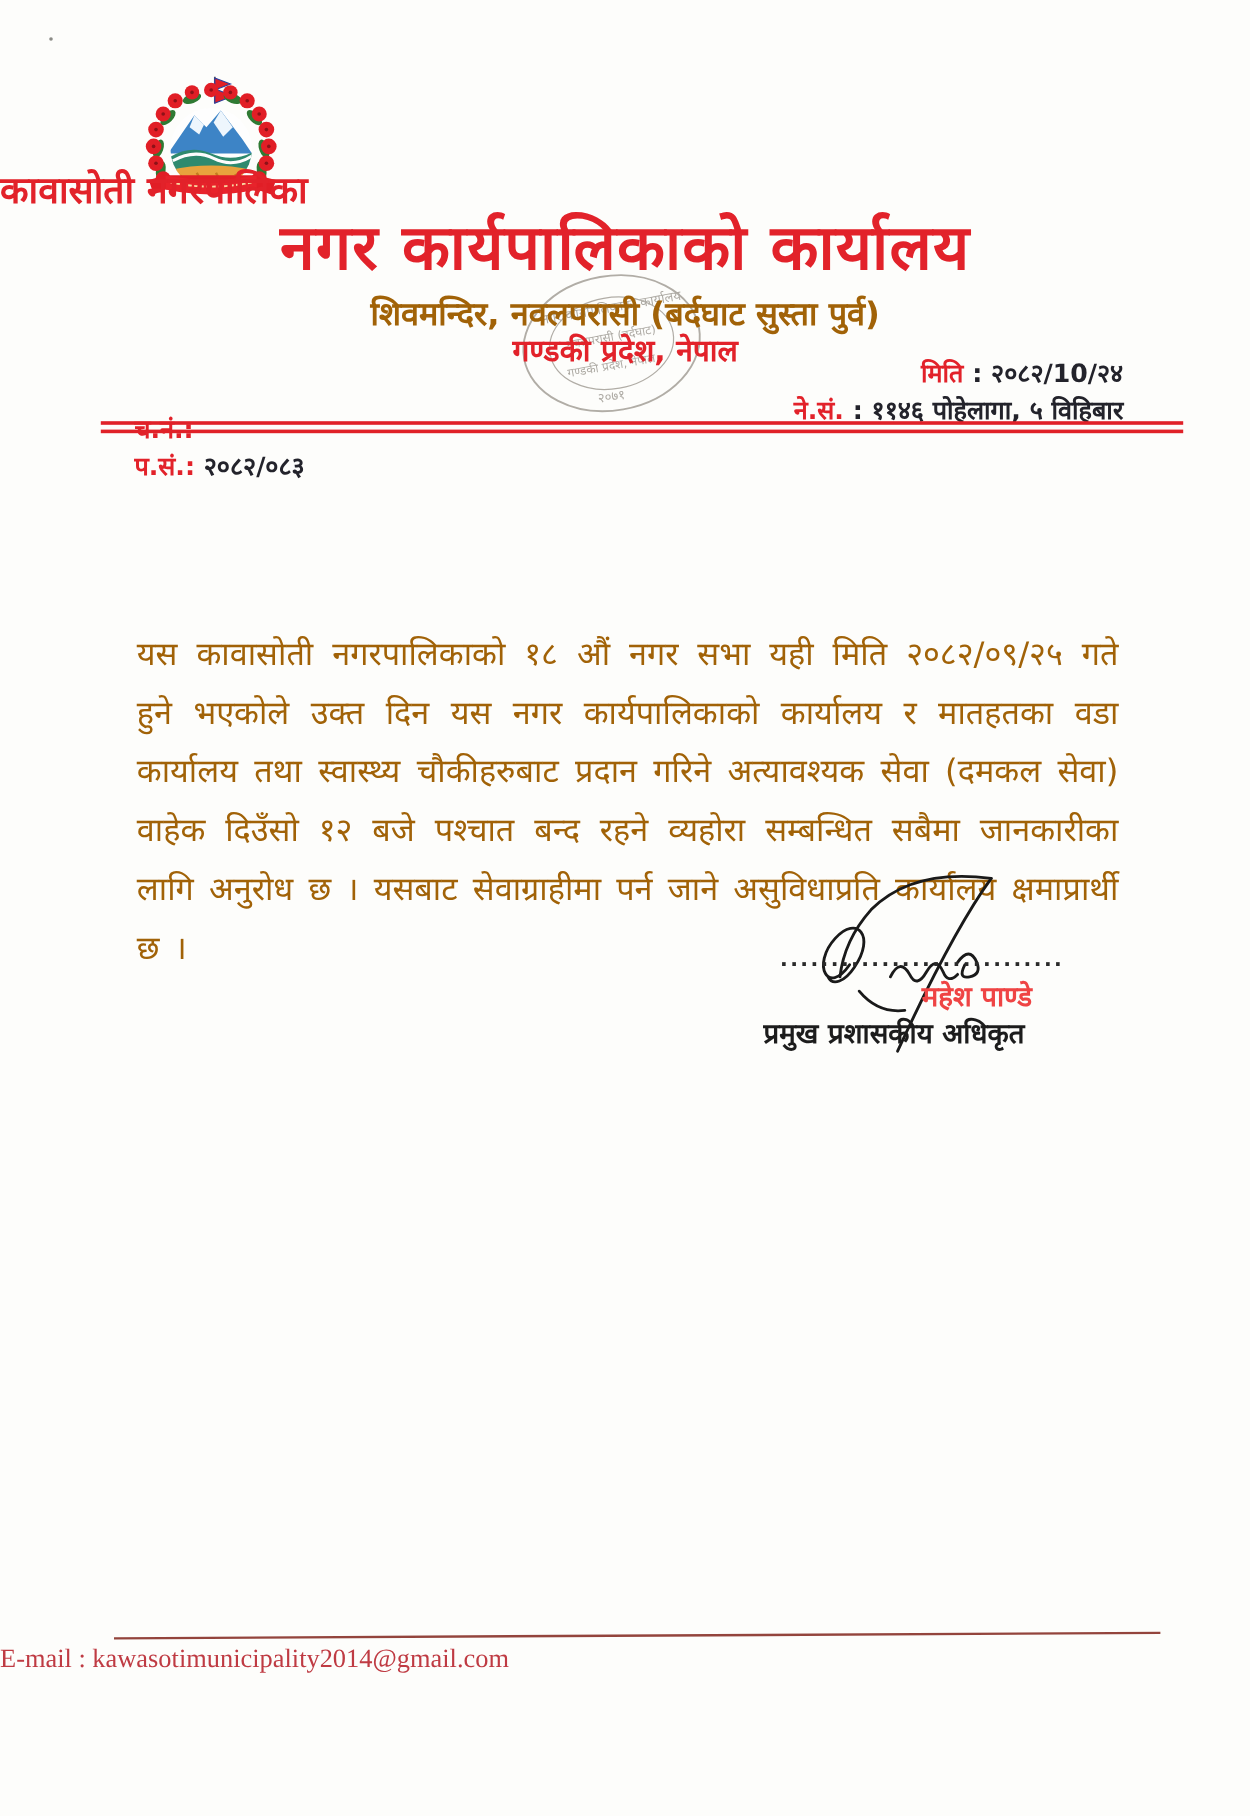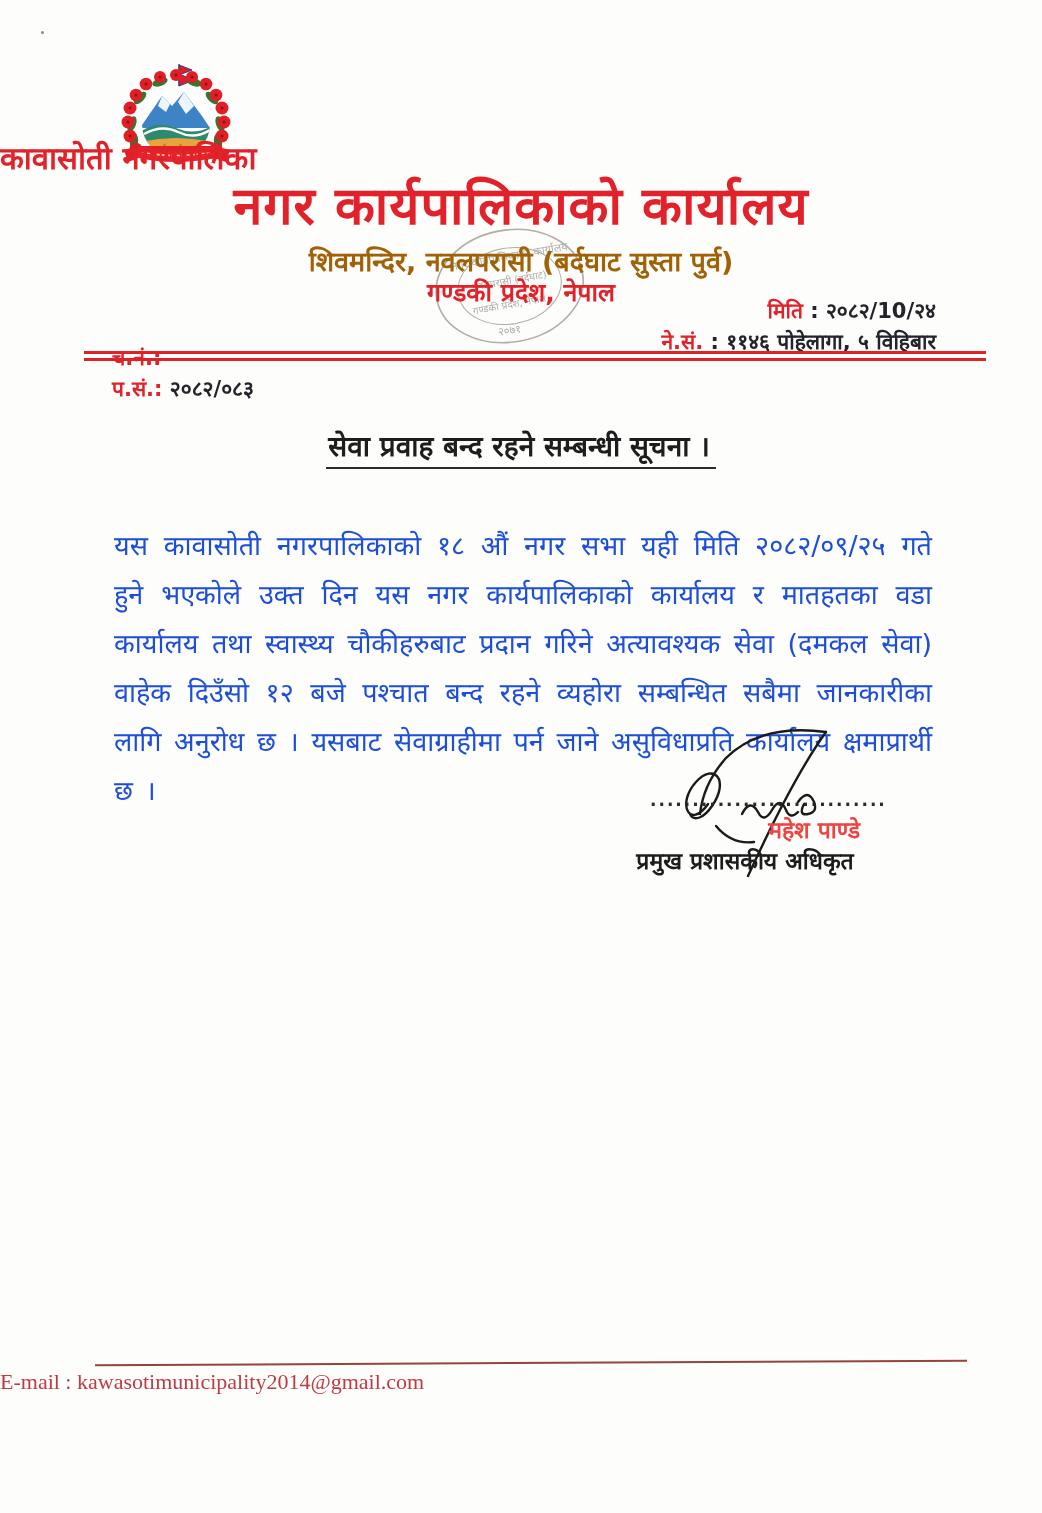--- a/index.html
+++ b/index.html
@@ -39,21 +39,21 @@
 
   .double-rule { top:351px; left:84px; width:902px; height:10px;
     border-top:3px solid #e02128; border-bottom:3px solid #e02128; }
 
   .subject-wrap { top:426px; left:0; width:100%; text-align:center; }
   .subject { display:inline-block; font-size:28px; font-weight:700; color:#1d1d1d;
     border-bottom:2px solid #2a2a2a; padding:0 6px 3px 2px; }
 
   .body-par { top:521px; left:114px; width:818px;
     font-size:27px; font-weight:500; line-height:49px;
-    text-align:justify; color:#1d4ed8; word-spacing:4px; }
+    text-align:justify; color:#a16207; word-spacing:4px; }
 
   
   .sig-svg { top:718px; left:630px; width:280px; height:170px; }
   .sig-dots { top:790px; left:650px; width:200px; font-size:17px; letter-spacing:2px;
     color:#2a2a2a; font-weight:700; white-space:nowrap; }
   .sig-name { top:813px; left:630px; width:230px; text-align:right;
     font-size:23px; font-weight:700; color:#ef4444; }
   .sig-title { top:844px; left:595px; width:300px; text-align:center;
     font-size:23px; font-weight:600; color:#1c1c1c; }
 
@@ -174,23 +174,20 @@
     <div><span class="red-lbl">च.नं.:</span></div>
     <div><span class="red-lbl">प.सं.:</span><span class="blk-val"> २०८२/०८३</span></div>
   </div>
   <div class="abs ref-right">
     <div><span class="red-lbl">मिति</span><span class="blk-val"> : २०८२/10/२४</span></div>
     <div><span class="red-lbl">ने.सं.</span><span class="blk-val"> : ११४६ पोहेलागा, ५ विहिबार</span></div>
   </div>
 
   <div class="abs double-rule"></div>
 
-  <div class="abs subject-wrap">
-    <span class="subject">सेवा प्रवाह बन्द रहने सम्बन्धी सूचना ।</span>
-  </div>
 
   <div class="abs body-par">यस कावासोती नगरपालिकाको १८ औं नगर सभा यही मिति २०८२/०९/२५ गते हुने भएकोले उक्त दिन यस नगर कार्यपालिकाको कार्यालय र मातहतका वडा कार्यालय तथा स्वास्थ्य चौकीहरुबाट प्रदान गरिने अत्यावश्यक सेवा (दमकल सेवा) वाहेक दिउँसो १२ बजे पश्चात बन्द रहने व्यहोरा सम्बन्धित सबैमा जानकारीका लागि अनुरोध छ । यसबाट सेवाग्राहीमा पर्न जाने असुविधाप्रति कार्यालय क्षमाप्रार्थी छ ।</div>
 
   <svg class="abs sig-svg" viewBox="0 0 280 170">
     <g fill="none" stroke="#1a1a1a" stroke-width="2.4" stroke-linecap="round">
       <path d="M78 86 C 60 112, 46 86, 66 64 C 84 44, 100 62, 82 88 C 74 100, 64 104, 60 96"></path>
       <path d="M70 96 C 72 78, 80 58, 96 40 C 118 18, 150 8, 196 14"></path>
       <path d="M196 14 C 170 50, 140 110, 118 158"></path>
       <path d="M112 96 q 8 -16 16 -2 q 6 12 14 -2 q 8 -14 14 0 q 4 10 12 2"></path>
       <path d="M168 84 q 10 -14 16 0 q 4 10 -6 12 q -10 2 -4 -10"></path>

